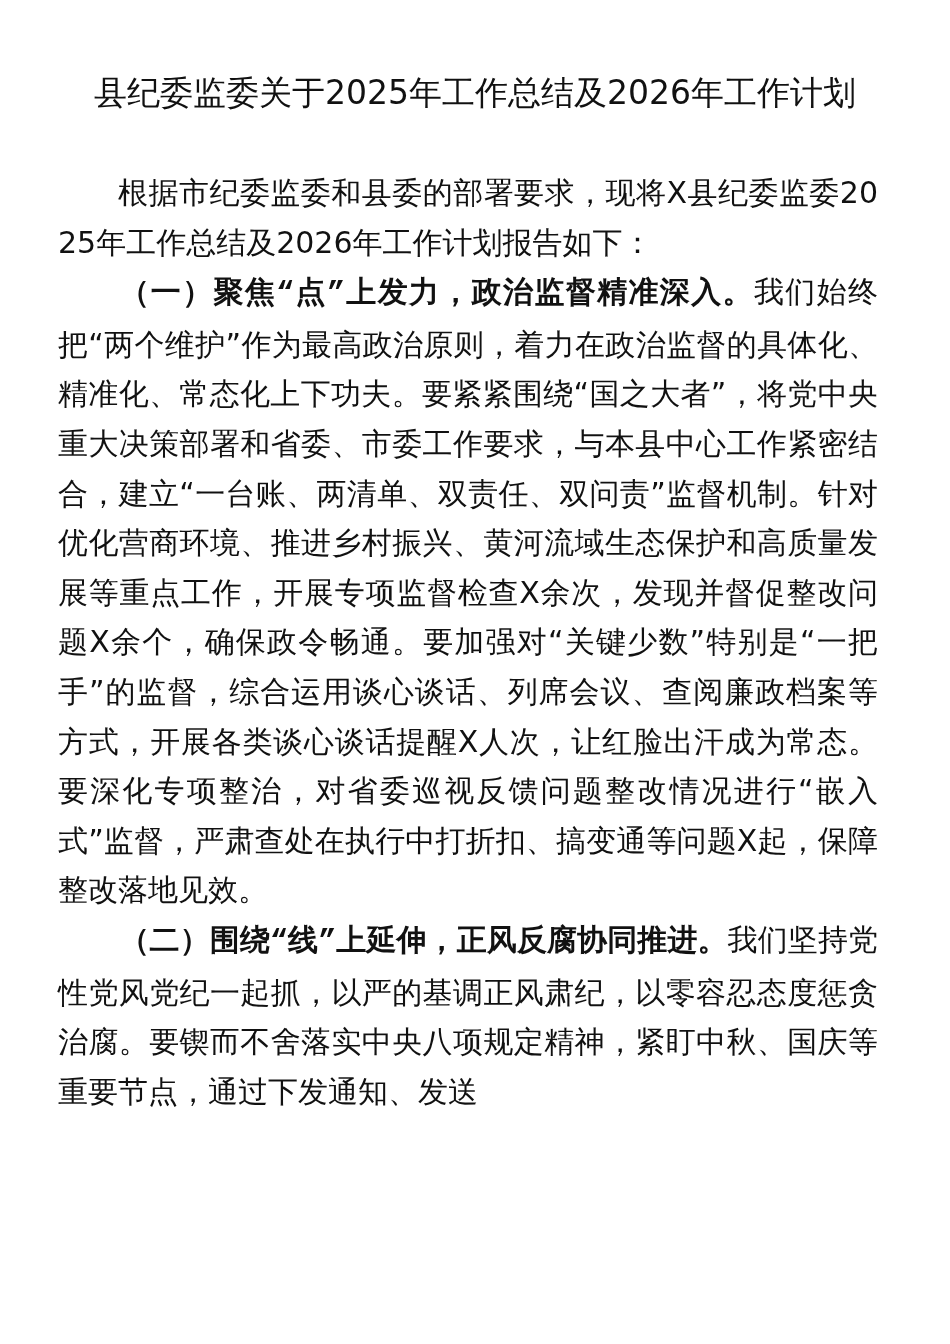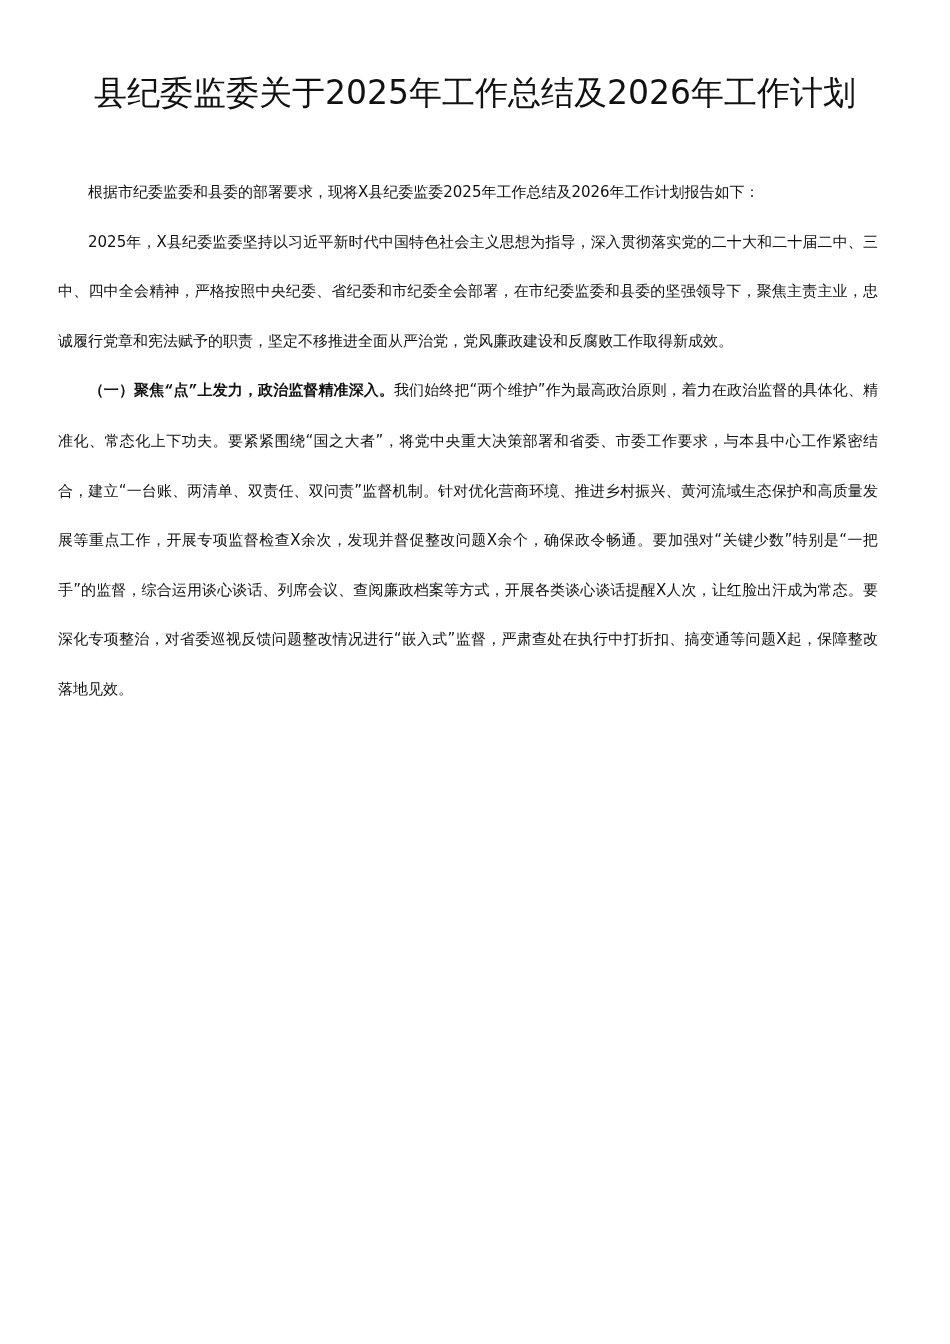--- a/index.html
+++ b/index.html
@@ -37,37 +37,37 @@
       color: #111111;
     }
     .body-text {
       position: absolute;
       left: 58px;
       width: 820px;
       top: 168px;
     }
     .para {
       margin: 0;
-      font-size: 15px;
+      font-size: 30px;
       line-height: 49.6px;
       text-align: justify;
       text-justify: inter-character;
       text-indent: 2em;
       word-break: break-all;
     }
     .para.tight-indent { text-indent: 2.05em; }
     .bold-lead {
       font-weight: bold;
       font-family: Liberation Mono, monospace;
     }
   </style>
 </head>
 <body>
 
 <div class="page">
   <h1 class="doc-title">县纪委监委关于2025年工作总结及2026年工作计划</h1>
 
   <div class="body-text">
     <p class="para">根据市纪委监委和县委的部署要求，现将X县纪委监委2025年工作总结及2026年工作计划报告如下：</p>
-    <p class="para">2025年，X县纪委监委坚持以习近平新时代中国特色社会主义思想为指导，深入贯彻落实党的二十大和二十届二中、三中、四中全会精神，严格按照中央纪委、省纪委和市纪委全会部署，在市纪委监委和县委的坚强领导下，聚焦主责主业，忠诚履行党章和宪法赋予的职责，坚定不移推进全面从严治党，党风廉政建设和反腐败工作取得新成效。</p>
     <p class="para tight-indent"><span class="bold-lead">（一）聚焦“点”上发力，政治监督精准深入。</span><span>我们始终把“两个维护”作为最高政治原则，着力在政治监督的具体化、精准化、常态化上下功夫。要紧紧围绕“国之大者”，将党中央重大决策部署和省委、市委工作要求，与本县中心工作紧密结合，建立“一台账、两清单、双责任、双问责”监督机制。针对优化营商环境、推进乡村振兴、黄河流域生态保护和高质量发展等重点工作，开展专项监督检查X余次，发现并督促整改问题X余个，确保政令畅通。要加强对“关键少数”特别是“一把手”的监督，综合运用谈心谈话、列席会议、查阅廉政档案等方式，开展各类谈心谈话提醒X人次，让红脸出汗成为常态。要深化专项整治，对省委巡视反馈问题整改情况进行“嵌入式”监督，严肃查处在执行中打折扣、搞变通等问题X起，保障整改落地见效。</span></p>
+    <p class="para tight-indent"><span class="bold-lead">（二）围绕“线”上延伸，正风反腐协同推进。</span><span>我们坚持党性党风党纪一起抓，以严的基调正风肃纪，以零容忍态度惩贪治腐。要锲而不舍落实中央八项规定精神，紧盯中秋、国庆等重要节点，通过下发通知、发送</span></p>
   </div>
 </div>
 
 </body></html>

